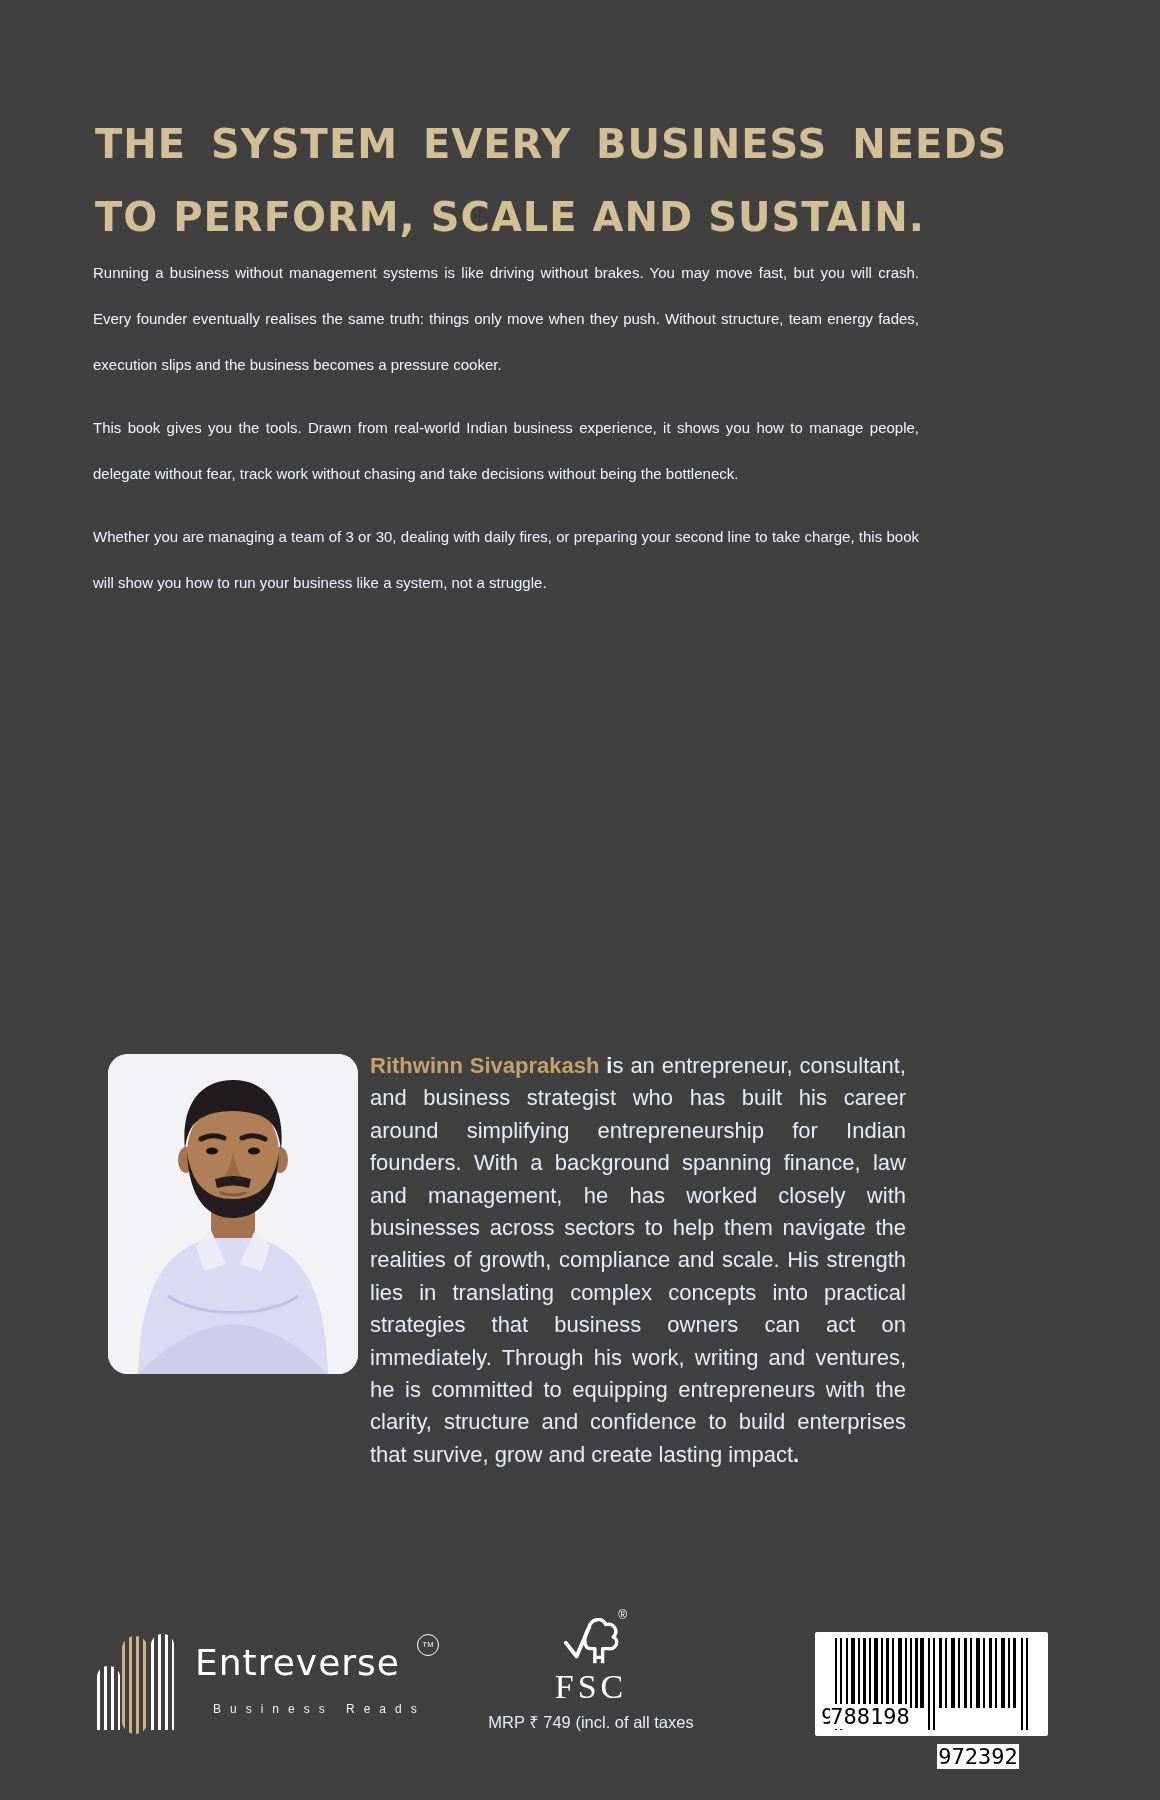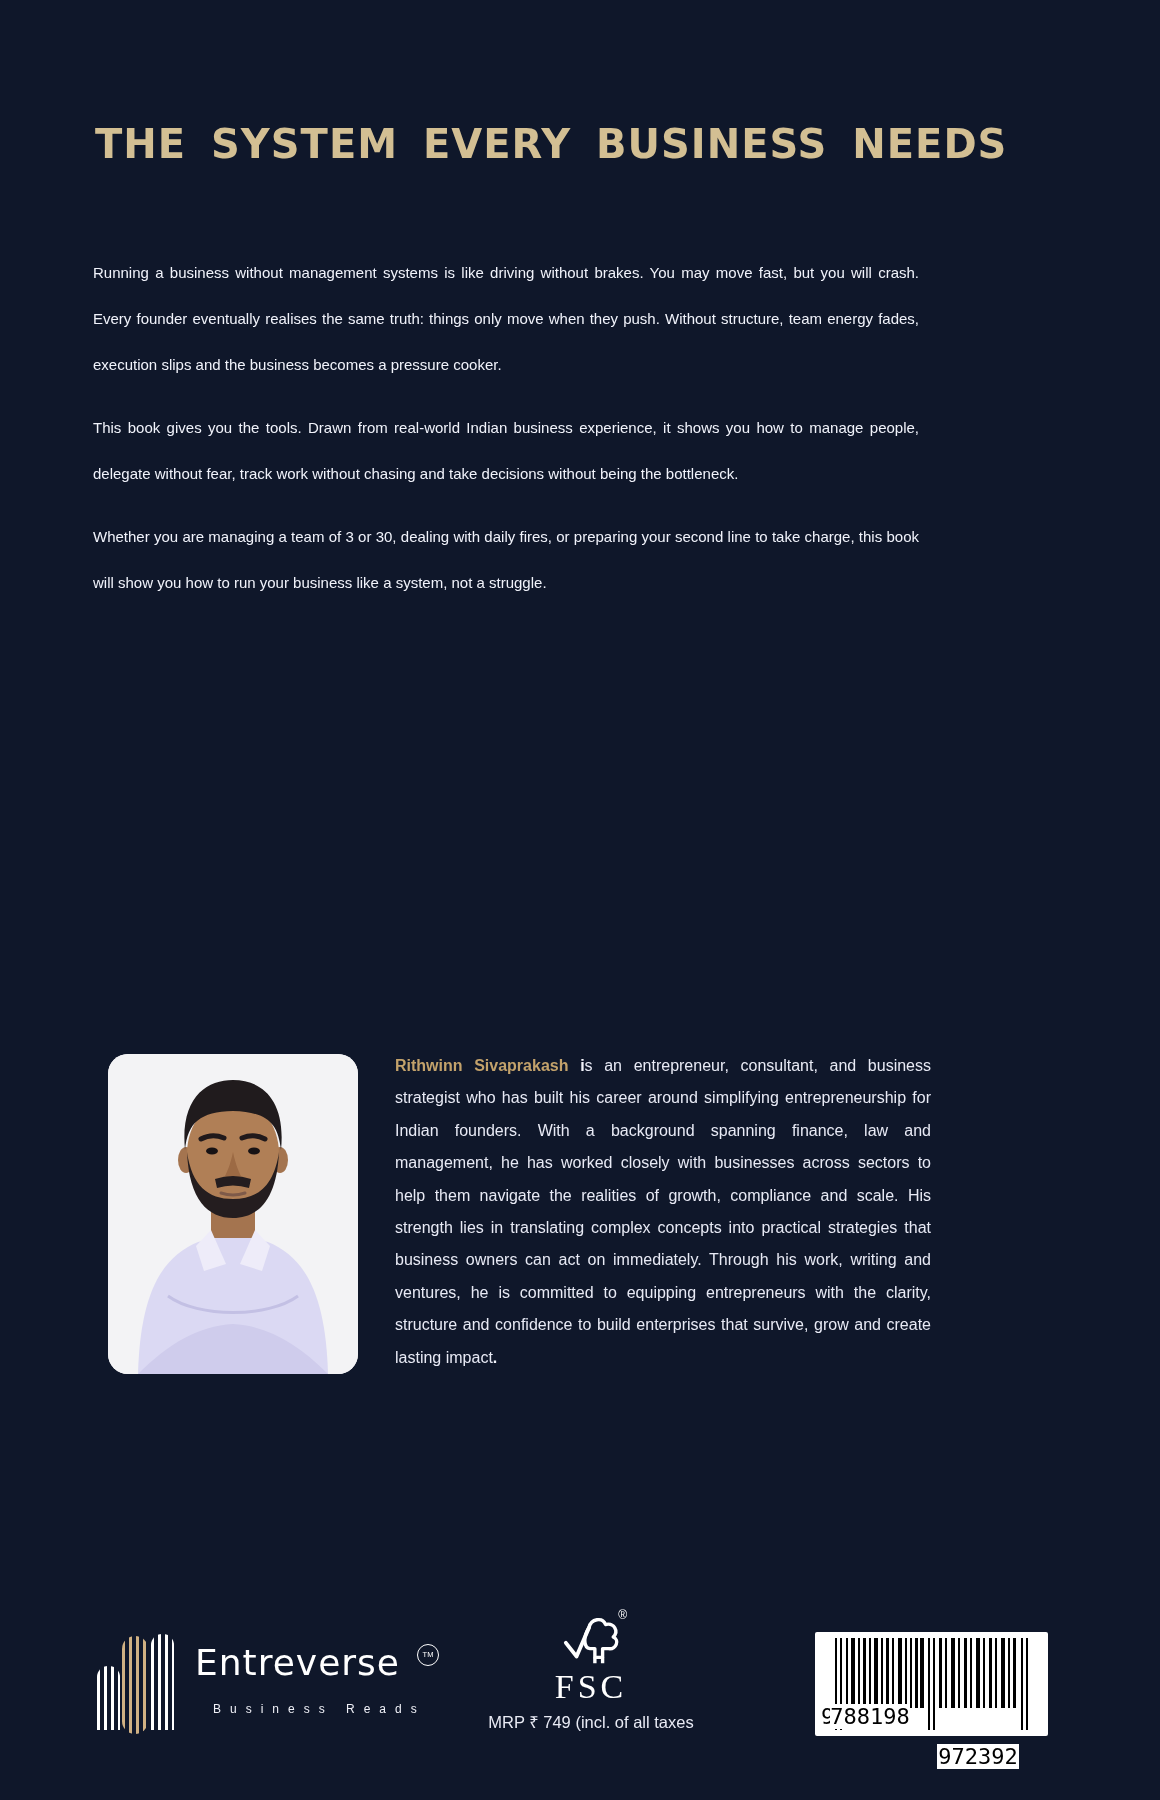--- a/index.html
+++ b/index.html
@@ -1,17 +1,17 @@
 <!DOCTYPE html>
 <html><head>
 <meta charset="utf-8">
 <style>
   html,body { margin:0; padding:0; background:#2b3162; }
   .page {
-    position:relative; width:1160px; height:1800px; background:#0f172a;
+    position:relative; width:1160px; height:1800px; background:#404040;
     font-family:"Liberation Sans", sans-serif; overflow:hidden;
   }
 
   
   .title {
     position:absolute; left:95px; top:108px; width:830px;
     font-family:"DejaVu Sans", sans-serif; font-weight:800;
     font-size:40px; line-height:73px; letter-spacing:1px; color:#d3bf93;
   }
   .title .line1 { word-spacing:10px; white-space:nowrap; }
@@ -25,22 +25,22 @@
   .synopsis p { margin:0 0 17px 0; }
 
   
   .author { position:absolute; left:108px; top:1050px; width:812px; height:325px; }
   .photo {
     position:absolute; left:0; top:4px; width:250px; height:320px;
     border-radius:20px; overflow:hidden; background:#f3f3f5;
   }
   .photo svg { display:block; width:100%; height:100%; }
   .bio {
-    position:absolute; left:287px; top:0; width:536px;
-    color:#e8eaf5; font-size:16px; line-height:32.4px; text-align:justify;
+    position:absolute; left:262px; top:0; width:536px;
+    color:#e8eaf5; font-size:22px; line-height:32.4px; text-align:justify;
   }
   .bio .name { color:#c3a26b; font-weight:bold; }
   .bio .w { color:#f4f5fc; font-weight:bold; }
 
   
   .closing {
     position:absolute; left:120px; top:1424px; width:920px;
     text-align:center; color:#f2f4fc; font-size:24.5px; line-height:52px;
   }
 
@@ -61,21 +61,21 @@
   .book.b3 {
     left:56px; bottom:6px; width:23px; height:96px;
     background:repeating-linear-gradient(90deg,#ffffff 0 3px, rgba(0,0,0,0) 3px 7px);
     border-radius:11px 11px 0 0;
   }
   .brand-name {
     position:absolute; left:100px; top:16px; color:#ffffff;
     font-family:"DejaVu Sans", sans-serif; font-size:36px; letter-spacing:1px;
   }
   .tm-badge {
-    position:absolute; left:322px; top:18px; width:20px; height:20px;
+    position:absolute; left:322px; top:8px; width:20px; height:20px;
     border:1.5px solid #ffffff; border-radius:50%;
     color:#ffffff; font-size:7.5px; line-height:20px; text-align:center; font-weight:normal;
   }
   .brand-tagline {
     position:absolute; left:118px; top:76px; color:#f0f1f8;
     font-size:12px; letter-spacing:9px; white-space:nowrap;
   }
 
   
   .fsc-block { position:absolute; left:462px; top:1610px; width:258px; text-align:center; color:#ffffff; }
@@ -100,20 +100,21 @@
   .digits .d1 { position:absolute; left:15px; top:0; width:80px; text-align:center; background:#fff; }
   .digits .d2 { position:absolute; left:122px; top:0; width:82px; text-align:center; background:#fff;margin-top:40px; }
 </style>
 </head>
 <body>
 
 <div class="page">
 
   <div class="title">
     <div class="line1">THE SYSTEM EVERY BUSINESS NEEDS</div>
+    <div class="line2">TO PERFORM, SCALE AND SUSTAIN.</div>
   </div>
 
   <div class="synopsis">
     <p>Running a business without management systems is like driving without brakes. You may move fast, but you will crash. Every founder eventually realises the same truth: things only move when they push. Without structure, team energy fades, execution slips and the business becomes a pressure cooker.</p>
     <p>This book gives you the tools. Drawn from real-world Indian business experience, it shows you how to manage people, delegate without fear, track work without chasing and take decisions without being the bottleneck.</p>
     <p>Whether you are managing a team of 3 or 30, dealing with daily fires, or preparing your second line to take charge, this book will show you how to run your business like a system, not a struggle.</p>
   </div>
 
   <div class="author">
     <div class="photo" role="img" aria-label="Studio portrait of the author: man with short dark hair and beard, light lavender shirt, arms crossed, light background">

